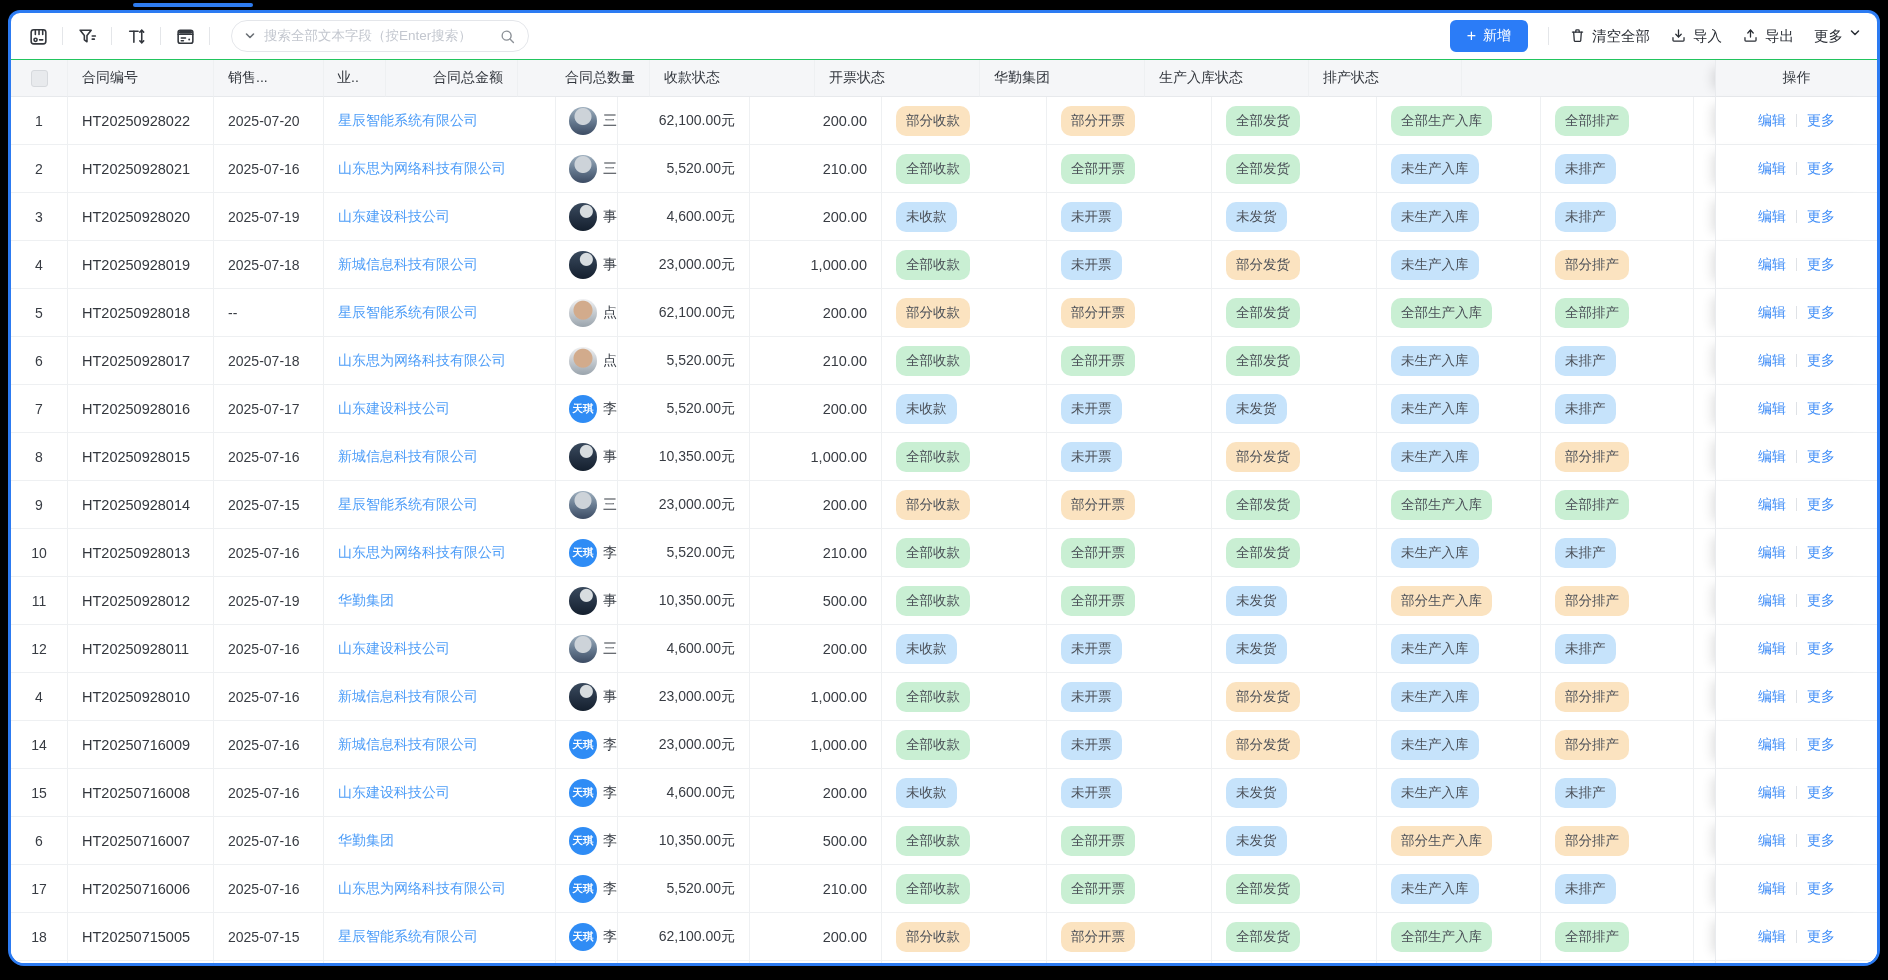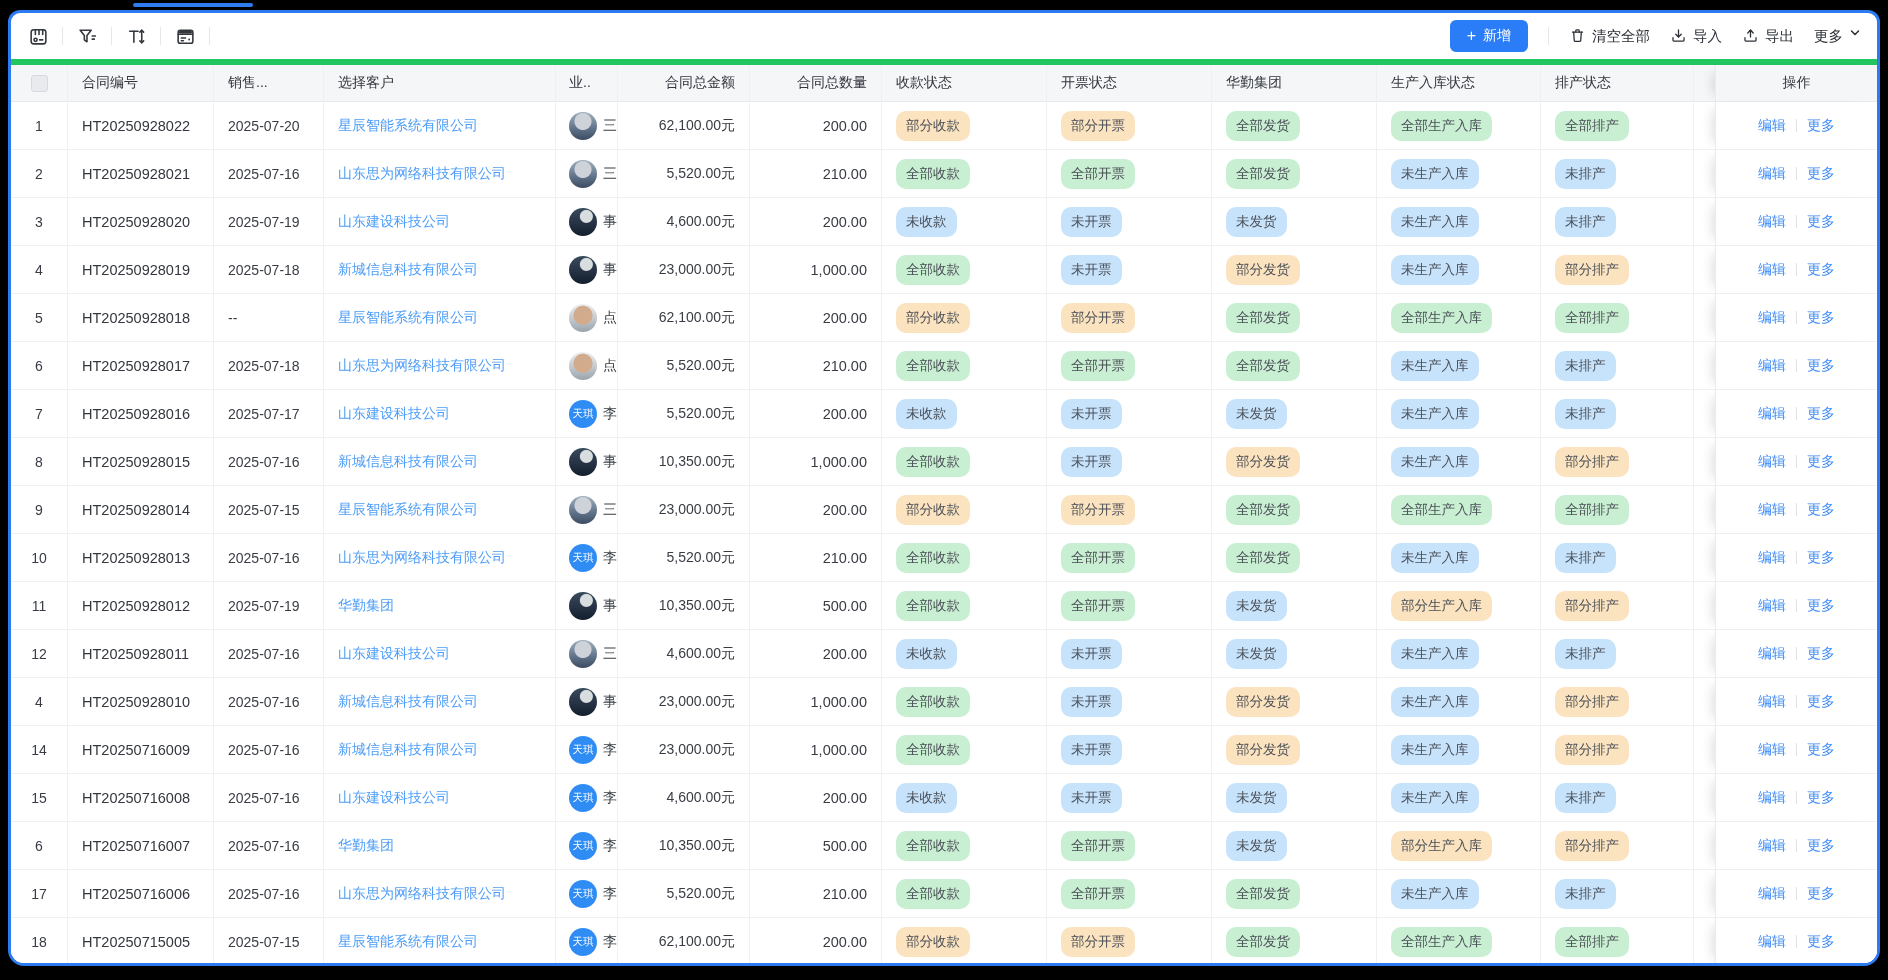--- a/index.html
+++ b/index.html
@@ -23,21 +23,21 @@
     display:flex;align-items:center;padding:0 12px;gap:8px;margin-left:12px;background:#fff;}
   .search .ph{color:#c3c7cf;font-size:13.5px;flex:1;white-space:nowrap;overflow:hidden;}
   .tb-right{display:flex;align-items:center;gap:20px;}
   .btn-add{height:32px;padding:0 17px;background:#2b7cf7;color:#fff;border-radius:6px;
     display:flex;align-items:center;gap:7px;font-size:14px;cursor:pointer;}
   .btn-add .plus{font-size:16px;line-height:1;}
   .tb-act{display:flex;gap:6px;font-size:14.5px;color:#2b2f36;cursor:pointer;white-space:nowrap;}
   .tb-act svg{display:block;}
   
   .tbl{position:relative;}
-  .thead{display:flex;height:37px;background:#6d28d9;border-top:6px solid #22c55e;}
+  .thead{display:flex;height:37px;background:#6d28d9;border-top:1px solid #22c55e;}
   .thead .cell{background:#f5f6f8;color:#32363d;border-bottom:1px solid #e7e9ec;font-size:14px;}
   .row{display:flex;height:48px;background:#fff;}
   .row .cell{border-bottom:1px solid #eef0f2;}
   .cell{box-sizing:border-box;border-right:1px solid #eef0f2;display:flex;align-items:center;
     padding:0 14px;font-size:14px;color:#383c43;min-width:0;}
   .c-sel{width:57px;justify-content:center;padding:0;}
   .c-no{width:146px;font-size:14.5px;color:#33373d;}
   .c-date{width:110px;}
   .c-cust{width:232px;}
   .c-biz{width:62px;padding:0 0 0 13px;overflow:hidden;}
@@ -51,21 +51,21 @@
     box-shadow:-10px 0 12px -8px rgba(0,0,0,.14);position:relative;background:inherit;}
   .thead .c-act{background:#f5f6f8;}
   .cb{width:15px;height:15px;border-radius:3px;background:#e8eaed;border:1px solid #d6d9dd;}
   .badge{padding:6px 10px;border-radius:10px;font-size:13.5px;color:#4a4f57;white-space:nowrap;}
   .badge.full{background:#c9efd3;}
   .badge.partial{background:#fbe3c0;}
   .badge.none{background:#c6e3fb;}
   .link{color:#4d9df8;cursor:pointer;white-space:nowrap;overflow:hidden;text-overflow:ellipsis;}
   .act-link{color:#3f8df7;font-size:14px;cursor:pointer;white-space:nowrap;}
   .act-sep{width:1px;height:13px;background:#dfe2e6;margin:0 10px;}
-  .av{width:28px;height:28px;border-radius:50%;flex:none;display:flex;align-items:center;justify-content:center;}
+  .av{width:28px;height:28px;border-radius:50%;flex:none;display:flex;align-items:center;justify-content:center;font-weight:bold;}
   .av.t{background:#2f8cf5;color:#fff;font-size:10.5px;}
   .av.a{background:radial-gradient(circle at 50% 34%,#cdd3d9 0 8px,rgba(0,0,0,0) 9px),linear-gradient(180deg,#9fb0bf 0%,#64778d 55%,#3c4b63 100%);}
   .av.b{background:radial-gradient(circle at 62% 30%,#d8dde0 0 6px,rgba(0,0,0,0) 7px),linear-gradient(180deg,#3a4a5e,#141f2e);}
   .av.c{background:radial-gradient(circle at 50% 40%,#d2ab8c 0 9px,rgba(0,0,0,0) 10px),linear-gradient(180deg,#f0f1f3,#9aa4ad);}
   .clip{margin-left:6px;font-size:14px;color:#3b4048;white-space:nowrap;}
   .rownum{font-size:14px;color:#383c43;}
   .row.partial{height:20px;}
   .row.partial .cell{border-bottom:none;}
 </style>
 </head>
@@ -110,20 +110,30 @@
         <svg width="21" height="21" viewBox="0 0 20 20" fill="none" stroke="#33373d" stroke-width="1.5" stroke-linecap="round">
           <rect x="3" y="4" width="14" height="12.5" rx="2"></rect>
           <path d="M3 8 H17" stroke-width="1.3"></path>
           <rect x="3.8" y="4.6" width="12.4" height="2.8" rx="1.2" fill="#33373d" stroke="none"></rect>
           <line x1="6" y1="11.5" x2="10" y2="11.5"></line>
             <line x1="6" y1="14" x2="8" y2="14"></line>
           <circle cx="13.5" cy="12.8" r="0.9" fill="#33373d" stroke="none"></circle>
         </svg>
       </div>
       <div class="v-div"></div>
+      <div class="search">
+        <svg width="12" height="12" viewBox="0 0 12 12" fill="none" stroke="#6b7076" stroke-width="1.6" stroke-linecap="round" stroke-linejoin="round">
+            <polyline points="2.5,4 6,7.5 9.5,4"></polyline>
+          </svg>
+        <span class="ph">搜索全部文本字段（按Enter搜索）</span>
+        <svg width="17" height="17" viewBox="0 0 20 20" fill="none" stroke="#8d9298" stroke-width="1.6" stroke-linecap="round">
+            <circle cx="9" cy="9" r="5.3"></circle>
+            <line x1="13.2" y1="13.2" x2="17" y2="17"></line>
+          </svg>
+      </div>
     </div>
 
     <div class="tb-right">
       <div class="btn-add">
         <span class="plus">+</span>
         <span>新增</span>
       </div>
       <div class="v-div"></div>
       <div class="tb-act">
         <svg width="17" height="17" viewBox="0 0 20 20" fill="none" stroke="#2b2f36" stroke-width="1.5" stroke-linecap="round" stroke-linejoin="round">
@@ -159,21 +169,20 @@
   </div>
 
   <div class="tbl">
     <div class="thead" id="thead">
       <div class="cell c-sel">
         <div class="cb"></div>
       </div>
 
     <div class="cell c-no">合同编号</div>
         <div class="cell c-date">销售...</div>
-        <div class="cell c-cust">选择客户</div>
         <div class="cell c-biz">业..</div>
         <div class="cell c-amt">合同总金额</div>
         <div class="cell c-qty">合同总数量</div>
         <div class="cell c-st">收款状态</div>
         <div class="cell c-st">开票状态</div>
         <div class="cell c-st">华勤集团</div>
         <div class="cell c-wh">生产入库状态</div>
         <div class="cell c-sch">排产状态</div>
         <div class="cell c-fill"></div>
         <div class="cell c-act">操作</div>

